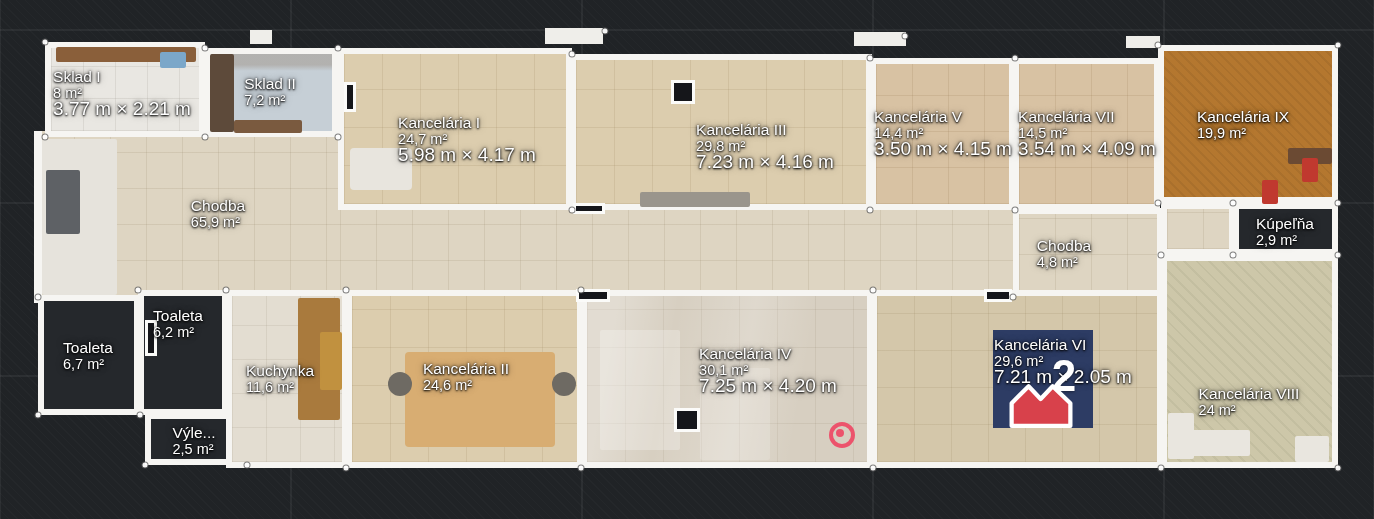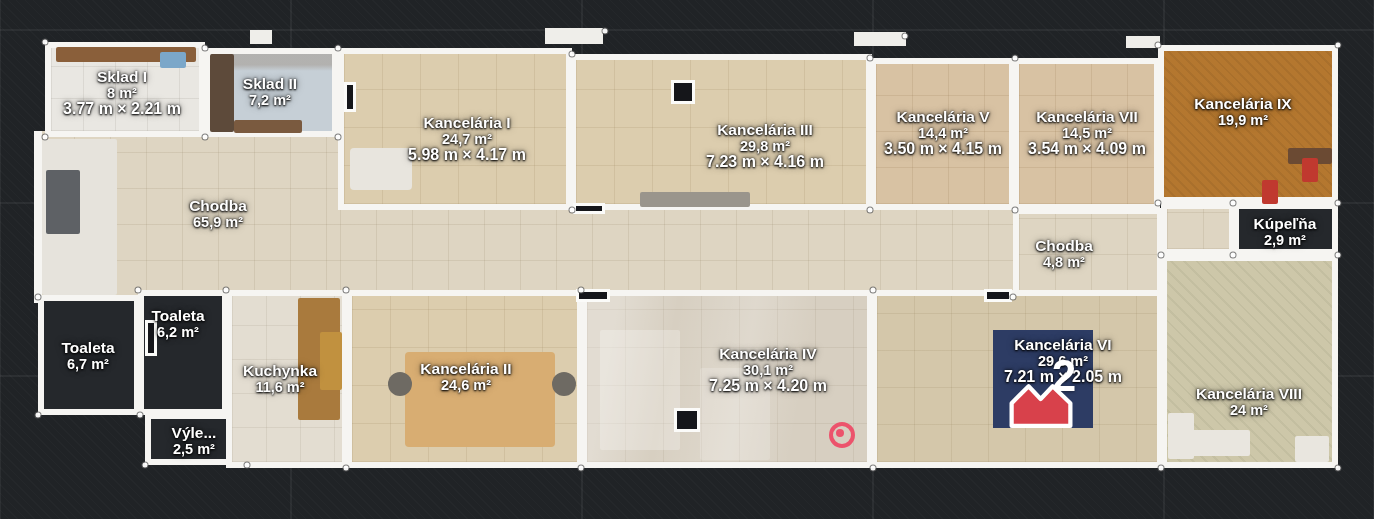--- a/index.html
+++ b/index.html
@@ -46,26 +46,26 @@
       repeating-linear-gradient(45deg, rgba(0,0,0,.06) 0 2px, transparent 2px 7px);}
   .floor-dark{background-color:#25282c;}
 
   .wall-seg{position:absolute;background:#f6f5f2;z-index:12;}
   .wall-stub{position:absolute;background:#efeeea;z-index:4;}
   .furn{position:absolute;z-index:13;border-radius:2px;}
   .door-marker{position:absolute;box-sizing:border-box;background:#15161a;border:3px solid #fbfbf9;z-index:14;}
   .corner-dot{position:absolute;width:5px;height:5px;border-radius:50%;background:#ffffff;
     box-shadow:0 0 0 1px rgba(90,90,90,.8);z-index:16;transform:translate(-50%,-50%);opacity:.95;}
 
-  .room-label{position:absolute;transform:translate(-50%,-50%);text-align:center;z-index:30;
-    color:#fff;font-weight:bold;white-space:nowrap;
+  .room-label{position:absolute;transform:translate(-50%,-50%);z-index:30;
+    color:#fff;font-weight:normal;white-space:nowrap;
     text-shadow:0 1px 2px rgba(0,0,0,.95),0 0 3px rgba(0,0,0,.9),0 0 7px rgba(0,0,0,.55);}
   .room-label .name{display:block;font-size:15.5px;line-height:17px;}
   .room-label .area{display:block;font-size:14.5px;line-height:16px;}
-  .room-label .dims{display:block;font-size:16px;line-height:16px;}
+  .room-label .dims{display:block;font-size:19px;line-height:16px;}
 
   .scan-marker{position:absolute;width:18px;height:18px;border:4px solid #ee4d68;border-radius:50%;
     z-index:22;transform:translate(-50%,-50%);opacity:.95;}
   .scan-marker::after{content:"";position:absolute;left:3px;top:3px;width:8px;height:8px;
     border-radius:50%;background:#ee4d68;}
 
   
   .wm-square{position:absolute;left:993px;top:330px;width:100px;height:98px;z-index:25;}
   .wm-digit{position:absolute;left:1064px;top:376px;transform:translate(-50%,-50%);
     font-size:44px;font-weight:bold;color:#fff;z-index:32;
@@ -202,21 +202,21 @@
       <div class="room-label" style="left: 943px; top: 132px;">
         <span class="name">Kancelária V</span>
         <span class="area">14,4 m²</span>
         <span class="dims">3.50 m × 4.15 m</span>
       </div>
       <div class="room-label" style="left: 1087px; top: 132px;">
         <span class="name">Kancelária VII</span>
         <span class="area">14,5 m²</span>
         <span class="dims">3.54 m × 4.09 m</span>
       </div>
-      <div class="room-label" style="left: 1243px; top: 111px;">
+      <div class="room-label" style="left: 1243px; top: 124px;">
         <span class="name">Kancelária IX</span>
         <span class="area">19,9 m²</span>
       </div>
       <div class="room-label" style="left: 1064px; top: 253px;">
         <span class="name">Chodba</span>
         <span class="area">4,8 m²</span>
       </div>
       <div class="room-label" style="left: 1285px; top: 231px;">
         <span class="name">Kúpeľňa</span>
         <span class="area">2,9 m²</span>

